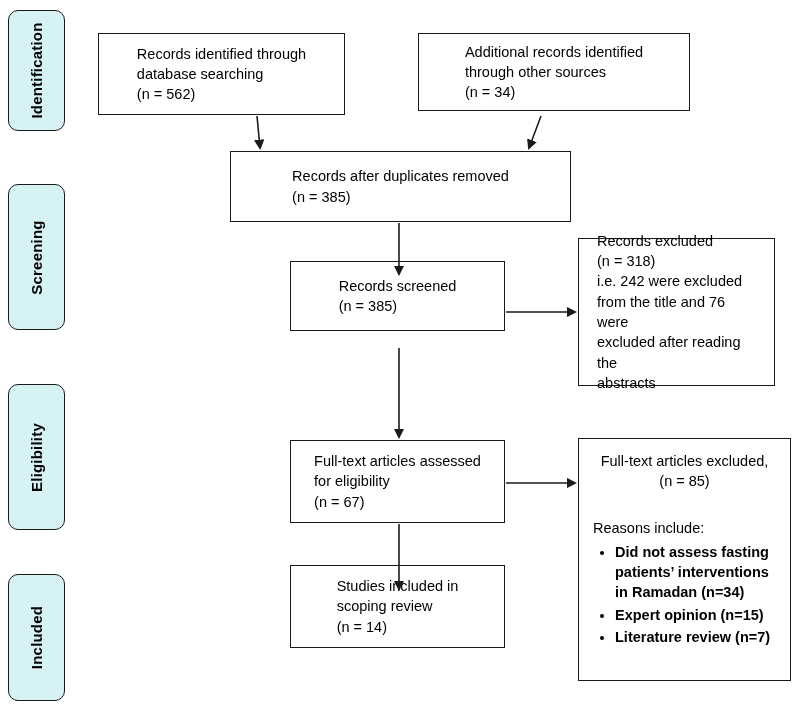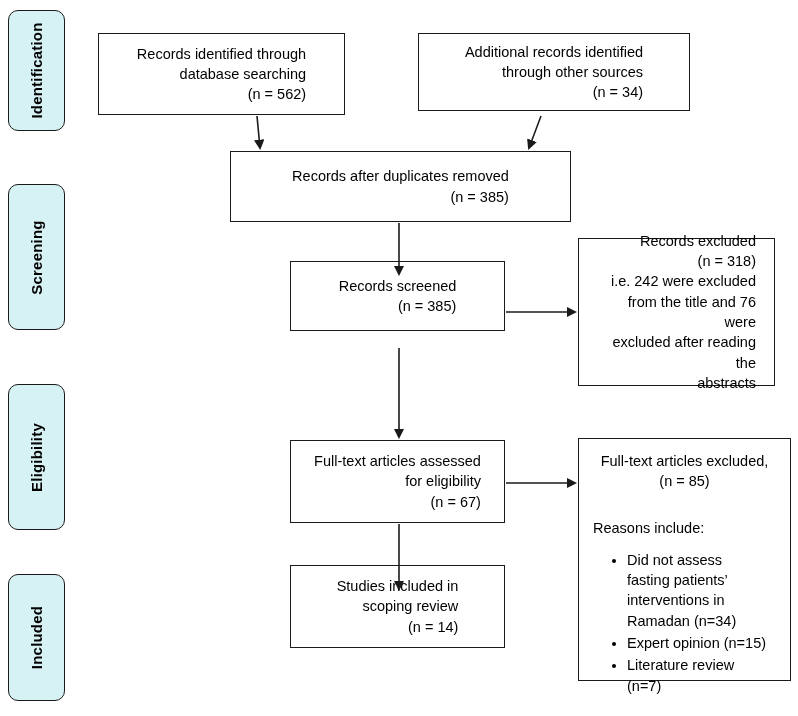--- a/index.html
+++ b/index.html
@@ -33,21 +33,21 @@
     }
 
     
     .box {
       position: absolute;
       border: 1.5px solid #1a1a1a;
       background: #ffffff;
       display: flex;
       align-items: center;
       justify-content: center;
-      text-align: right;
+      text-align: left;
       font-size: 14.5px;
       line-height: 1.4;
       padding: 4px 18px;
     }
     .box .txt { white-space: pre-line; }
 
     
     .box.box-reasons {
       display: block;
       text-align: left;
@@ -56,23 +56,24 @@
     .box.box-reasons .title {
       white-space: pre-line;
       text-align: center;
       margin-bottom: 26px;
     }
     .box.box-reasons .reasons-heading {
       padding-left: 4px;
       margin-bottom: 4px;
     }
     .box.box-reasons ul {
-      margin: 12px;
+      margin: 0;
       padding-left: 26px;
       list-style: disc;
+      font-weight: bold;
     }
     .box.box-reasons li { margin-bottom: 2px; }
 
     
     .arrows {
       position: absolute;
       left: 0; top: 0;
       width: 798px; height: 716px;
       pointer-events: none;
     }

